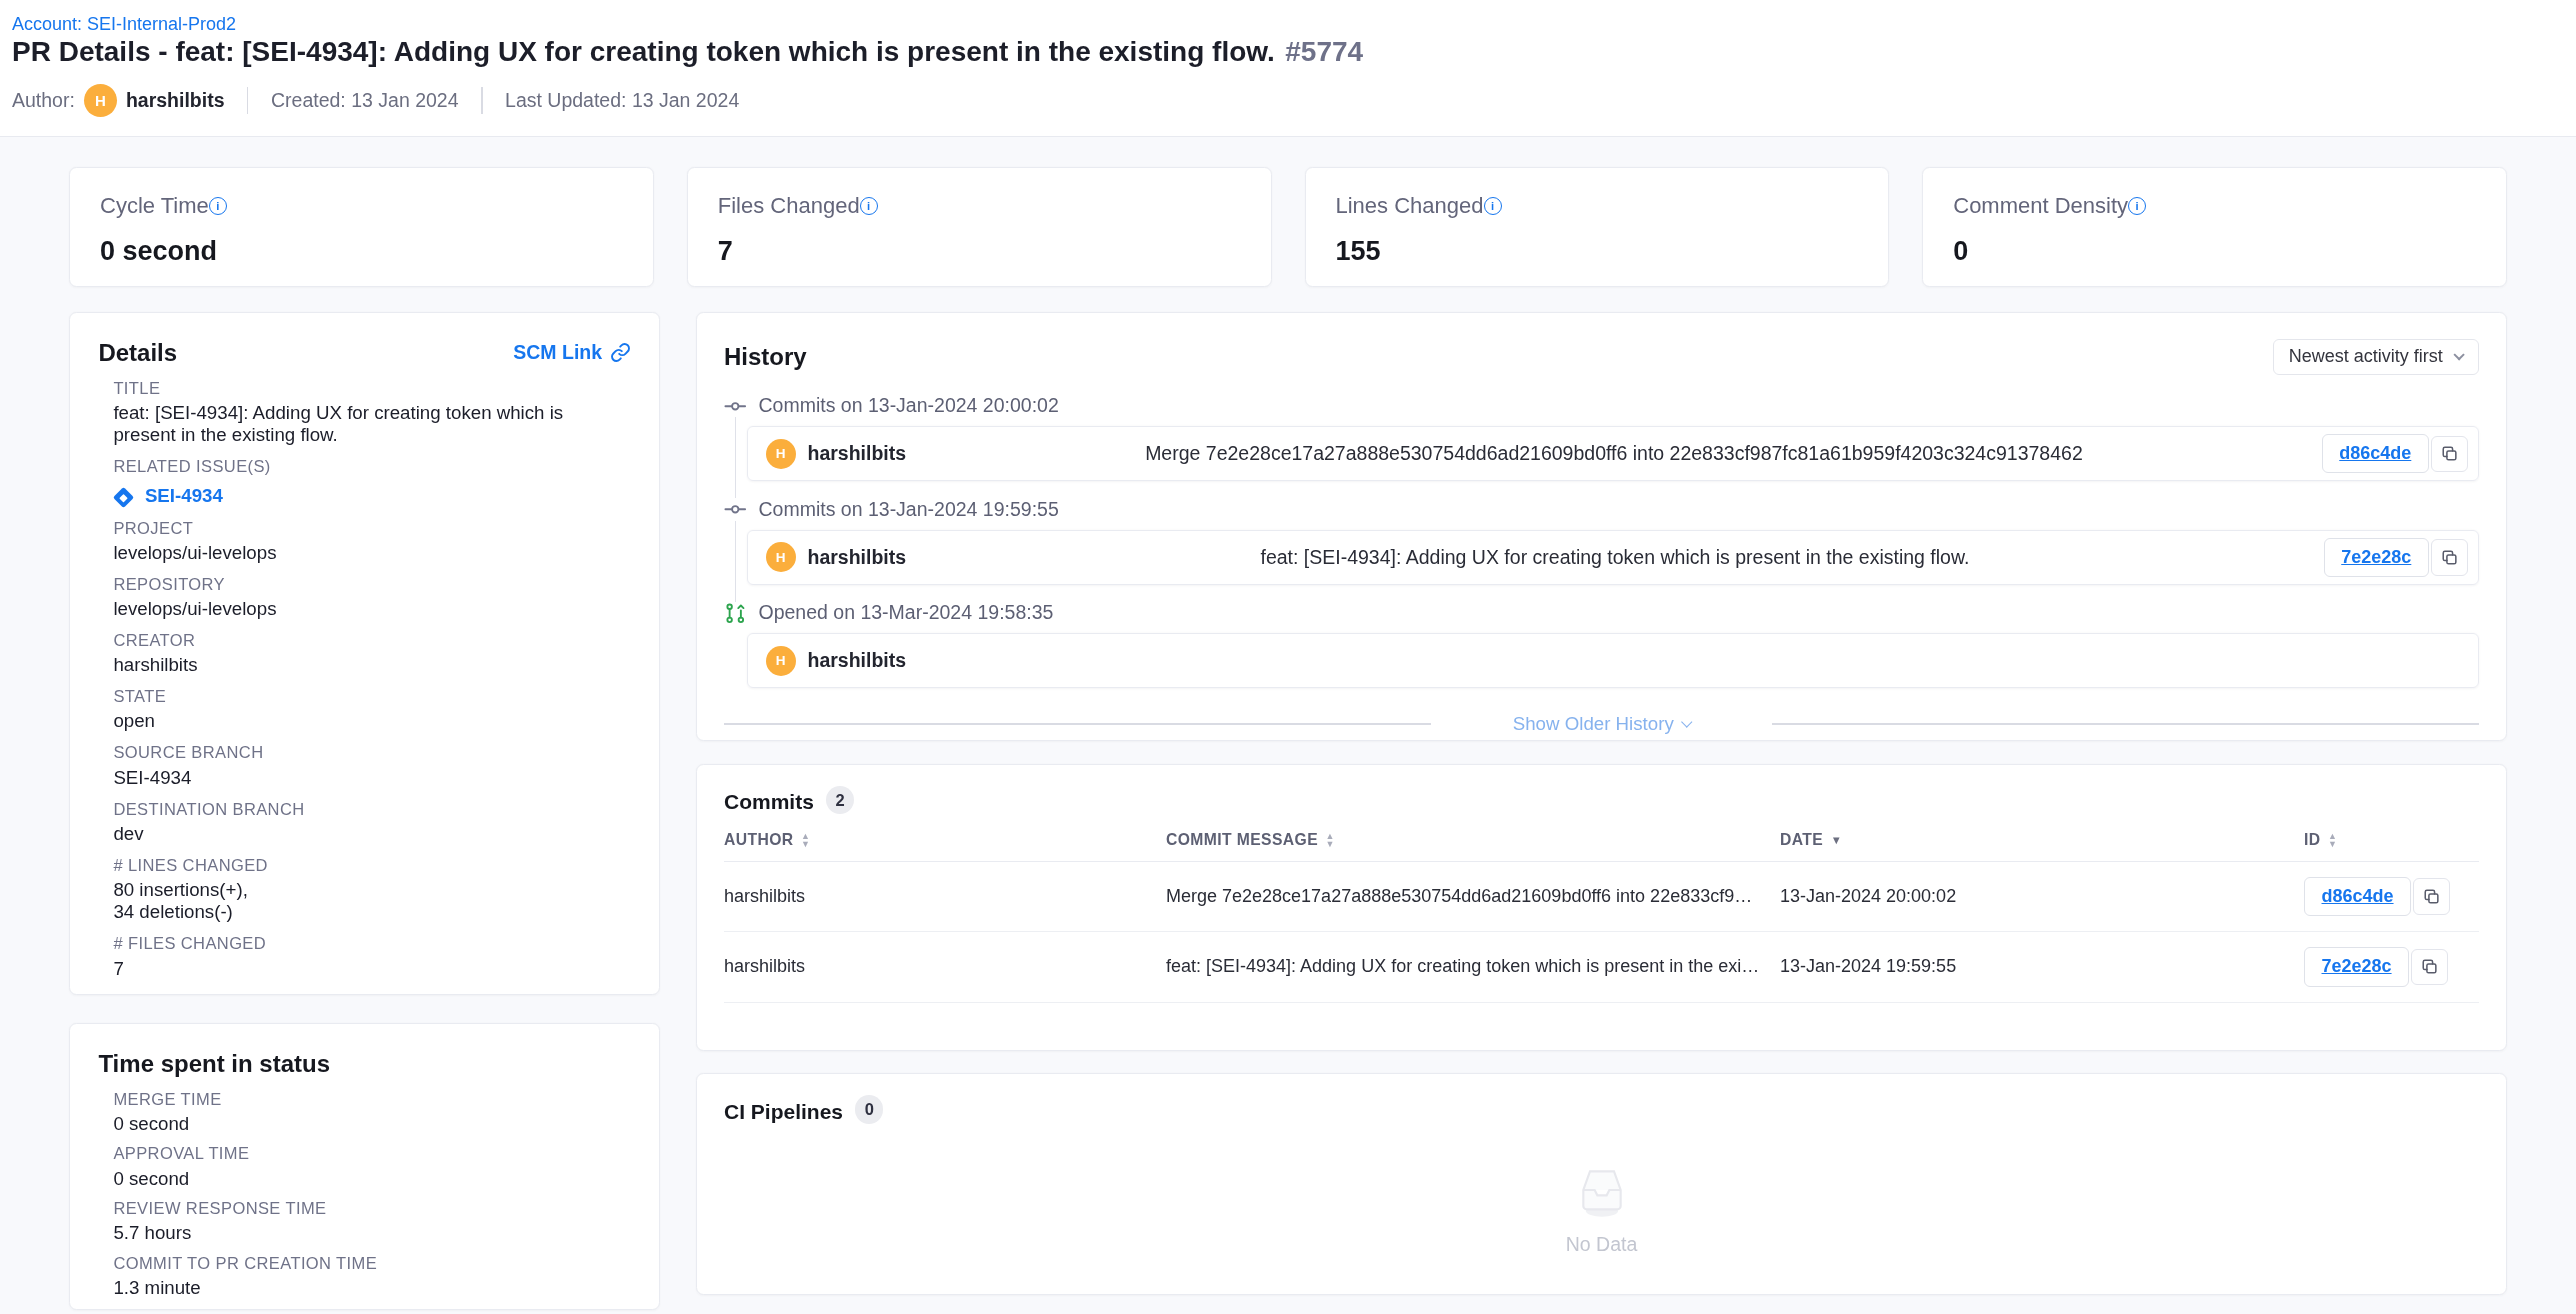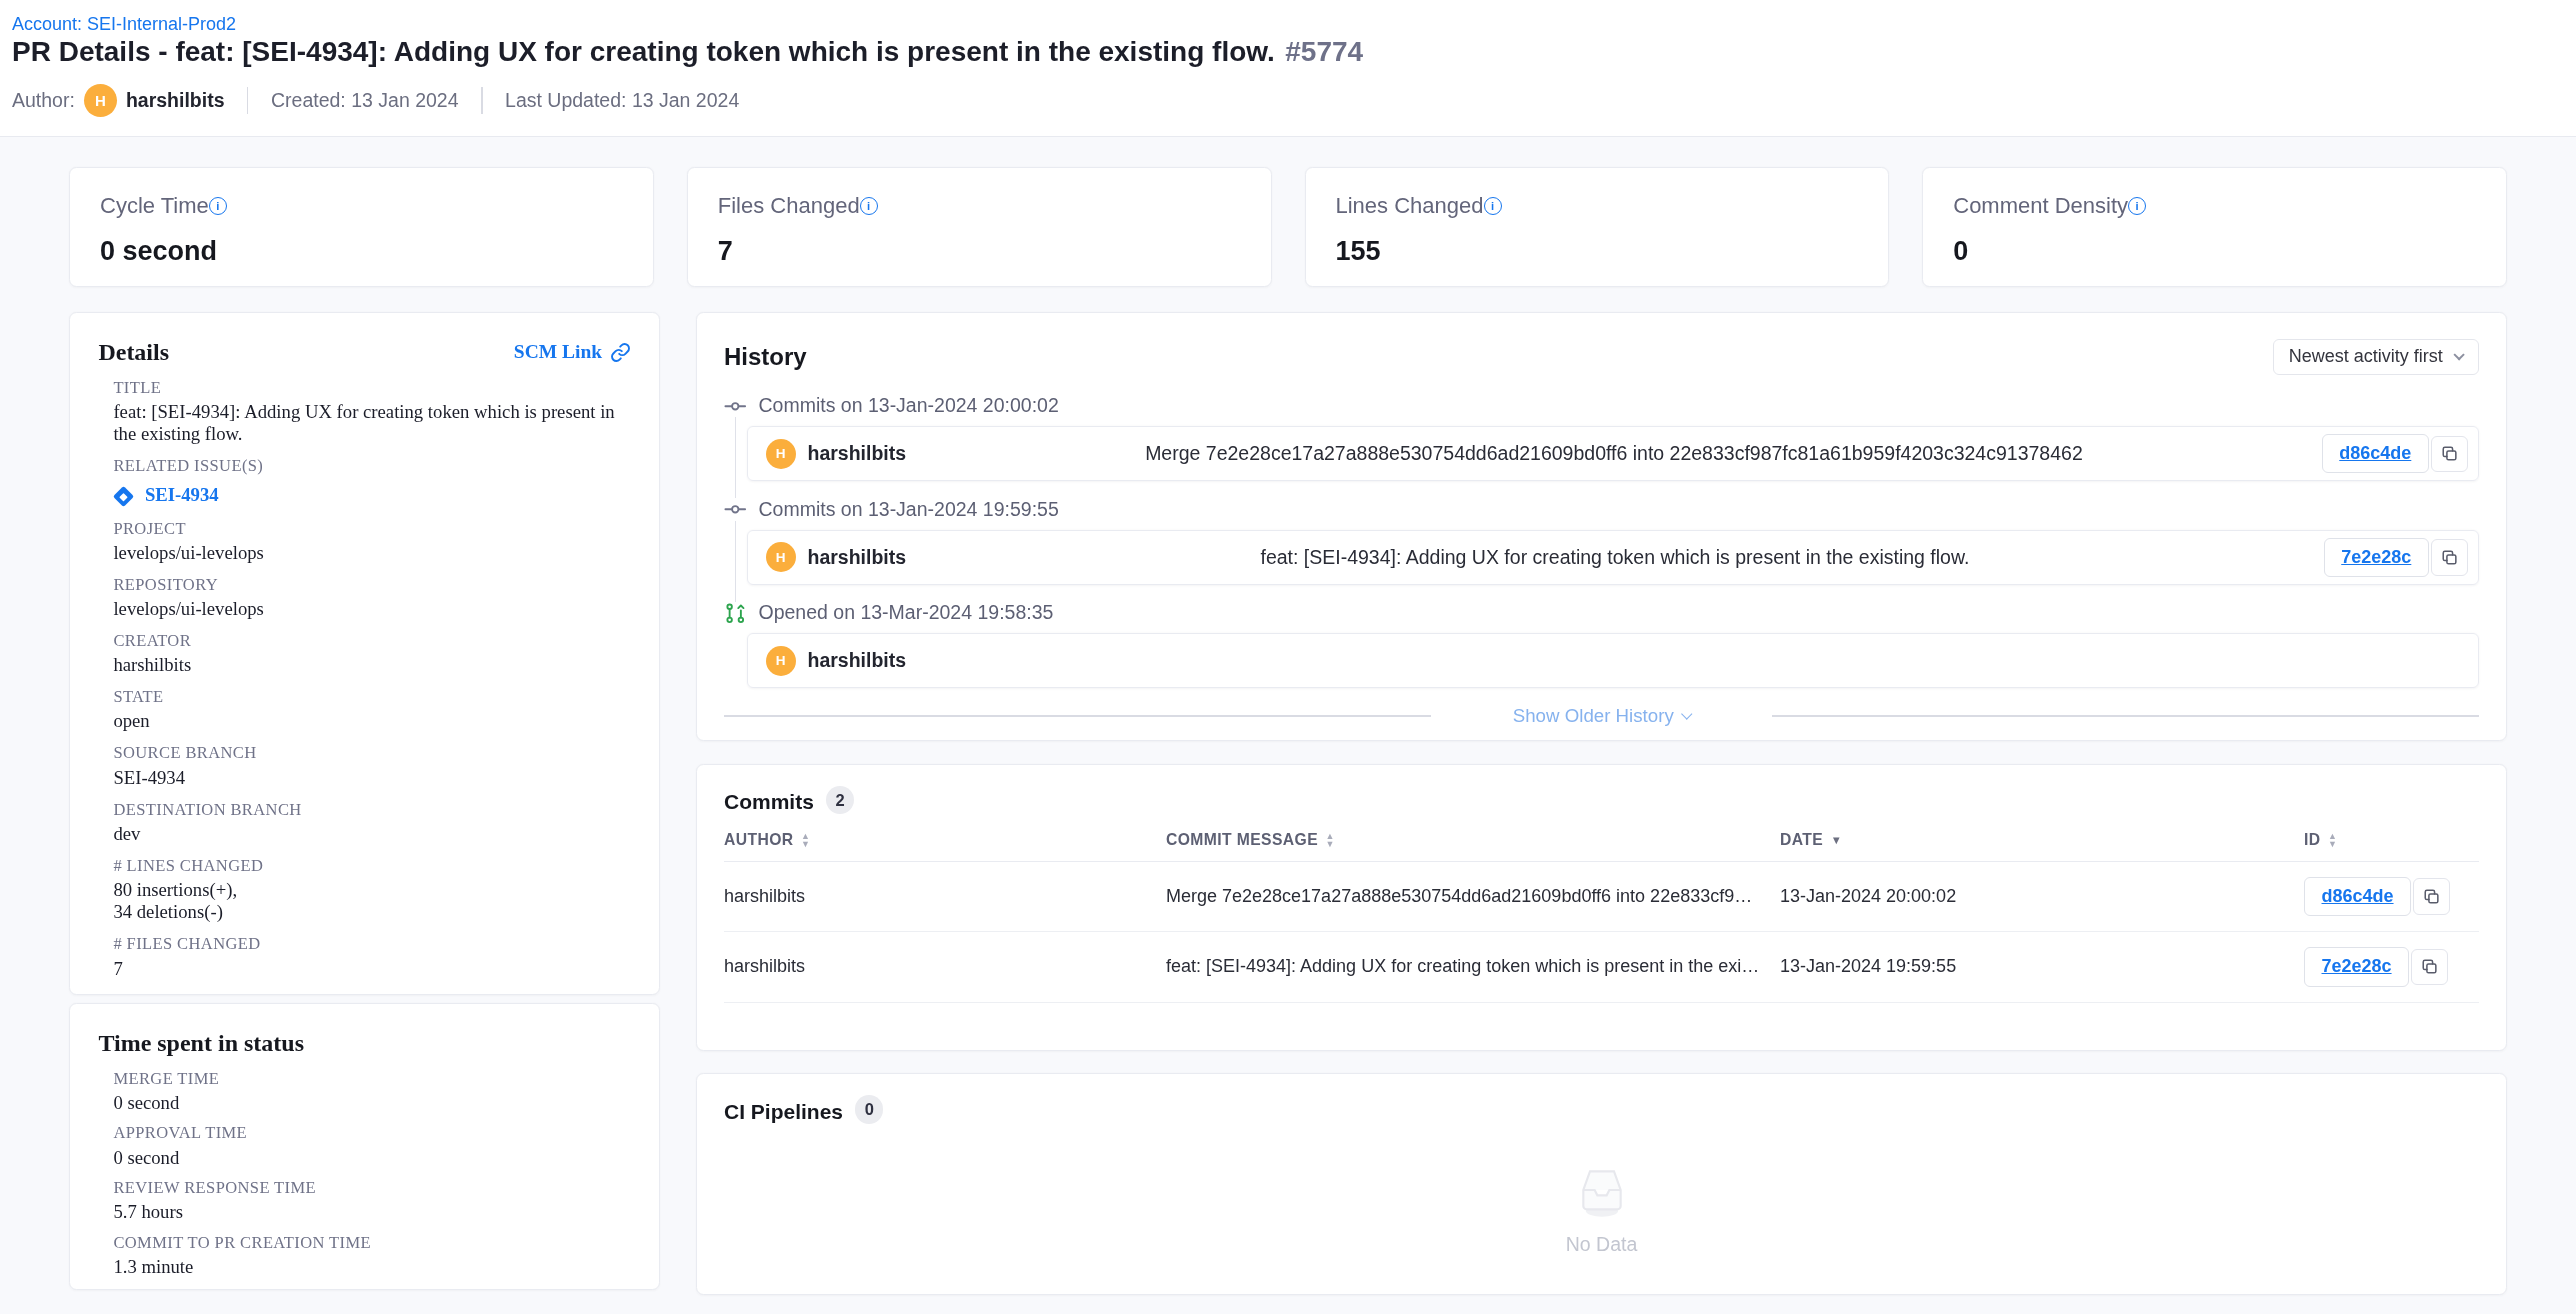--- a/index.html
+++ b/index.html
@@ -22,21 +22,21 @@
   .meta-row .avatar { margin:0 9px; }
   .meta-name { color:#23252f; font-weight:700; }
   .meta-sep { width:1.5px; height:27px; background:#d9dbe3; margin:0 22.5px; }
 
   
   .content { padding:30px 69px 0; }
   .metrics-row { display:grid; grid-template-columns:repeat(4,1fr); gap:33px; margin-bottom:25.4px; }
   .card { background:#fff; border:1.5px solid #e9ebf1; border-radius:7.5px;
           box-shadow:0 0.7px 2.2px rgba(40,41,61,0.04); overflow:hidden; }
   .columns { display:grid; grid-template-columns:591px 1fr; gap:36px; align-items:start; }
-  .left-col  { display:flex; flex-direction:column; gap:8px;font-family:Liberation Serif, serif; }
+  .left-col  { display:flex; flex-direction:column; gap:28px; }
   .right-col { display:flex; flex-direction:column; gap:22.5px; }
 
   
   .metric-card { height:120px; padding:25.4px 30px; }
   .metric-label-row { display:flex; align-items:center; gap:0; font-size:22px; color:#63657a; }
   .info-icon { width:18px; height:18px; border:1.5px solid #1676ee; border-radius:50%;
                color:#1676ee; display:inline-flex; align-items:center; justify-content:center;
                font-size:11.2px; font-weight:700; cursor:pointer; flex:0 0 auto; }
   .info-icon::after { content:"i"; }
   .metric-value { margin-top:16.5px; font-size:27px; font-weight:700; color:#16181f; }
@@ -85,21 +85,21 @@
                white-space:nowrap; overflow:hidden; text-overflow:ellipsis; }
   .hash-group { display:inline-flex; align-items:center; }
   .hash-btn { border:1.5px solid #dfe2e9; border-radius:6px; background:#fff; color:#1676ee;
               font-weight:700; font-size:18px; padding:8.2px 16.5px; cursor:pointer;
               font-family:"Liberation Sans",sans-serif;text-decoration:underline; }
   .copy-btn { border:1.5px solid #e3e5ec; border-radius:6px; background:#fff; padding:7.5px;
               margin-left:2.2px; display:inline-flex; align-items:center; justify-content:center; cursor:pointer; }
   .show-older-row { display:flex; align-items:center; margin-top:6px; }
   .show-older-row .line { flex:1; height:1.5px; background:#d9dbe3; }
   .show-older { display:inline-flex; align-items:center; color:#86b2ee; font-size:18.7px;
-                margin:0 82px; cursor:pointer; white-space:nowrap; }
+                margin:8px 82px; cursor:pointer; white-space:nowrap; }
   .show-older .chev { border-color:#86b2ee; border-width:1.9px; width:7.5px; height:7.5px; margin-left:9px; }
 
   
   .commits-card { height:287px; padding:21px 27px 0; }
   .card-heading-sm { font-size:21px; font-weight:700; color:#16181f; }
   .panel-head-row { display:flex; align-items:flex-end; margin-bottom:16.5px; }
   .count-badge { min-width:28.4px; height:28.4px; padding:0 7.5px; border-radius:14.2px; background:#ebecf0;
                  color:#2e3040; font-size:16.5px; font-weight:700; display:inline-flex;
                  align-items:center; justify-content:center; margin-left:12px; }
   .tbl-grid { display:grid; grid-template-columns:442px 614px 524px 1fr; align-items:center; }

